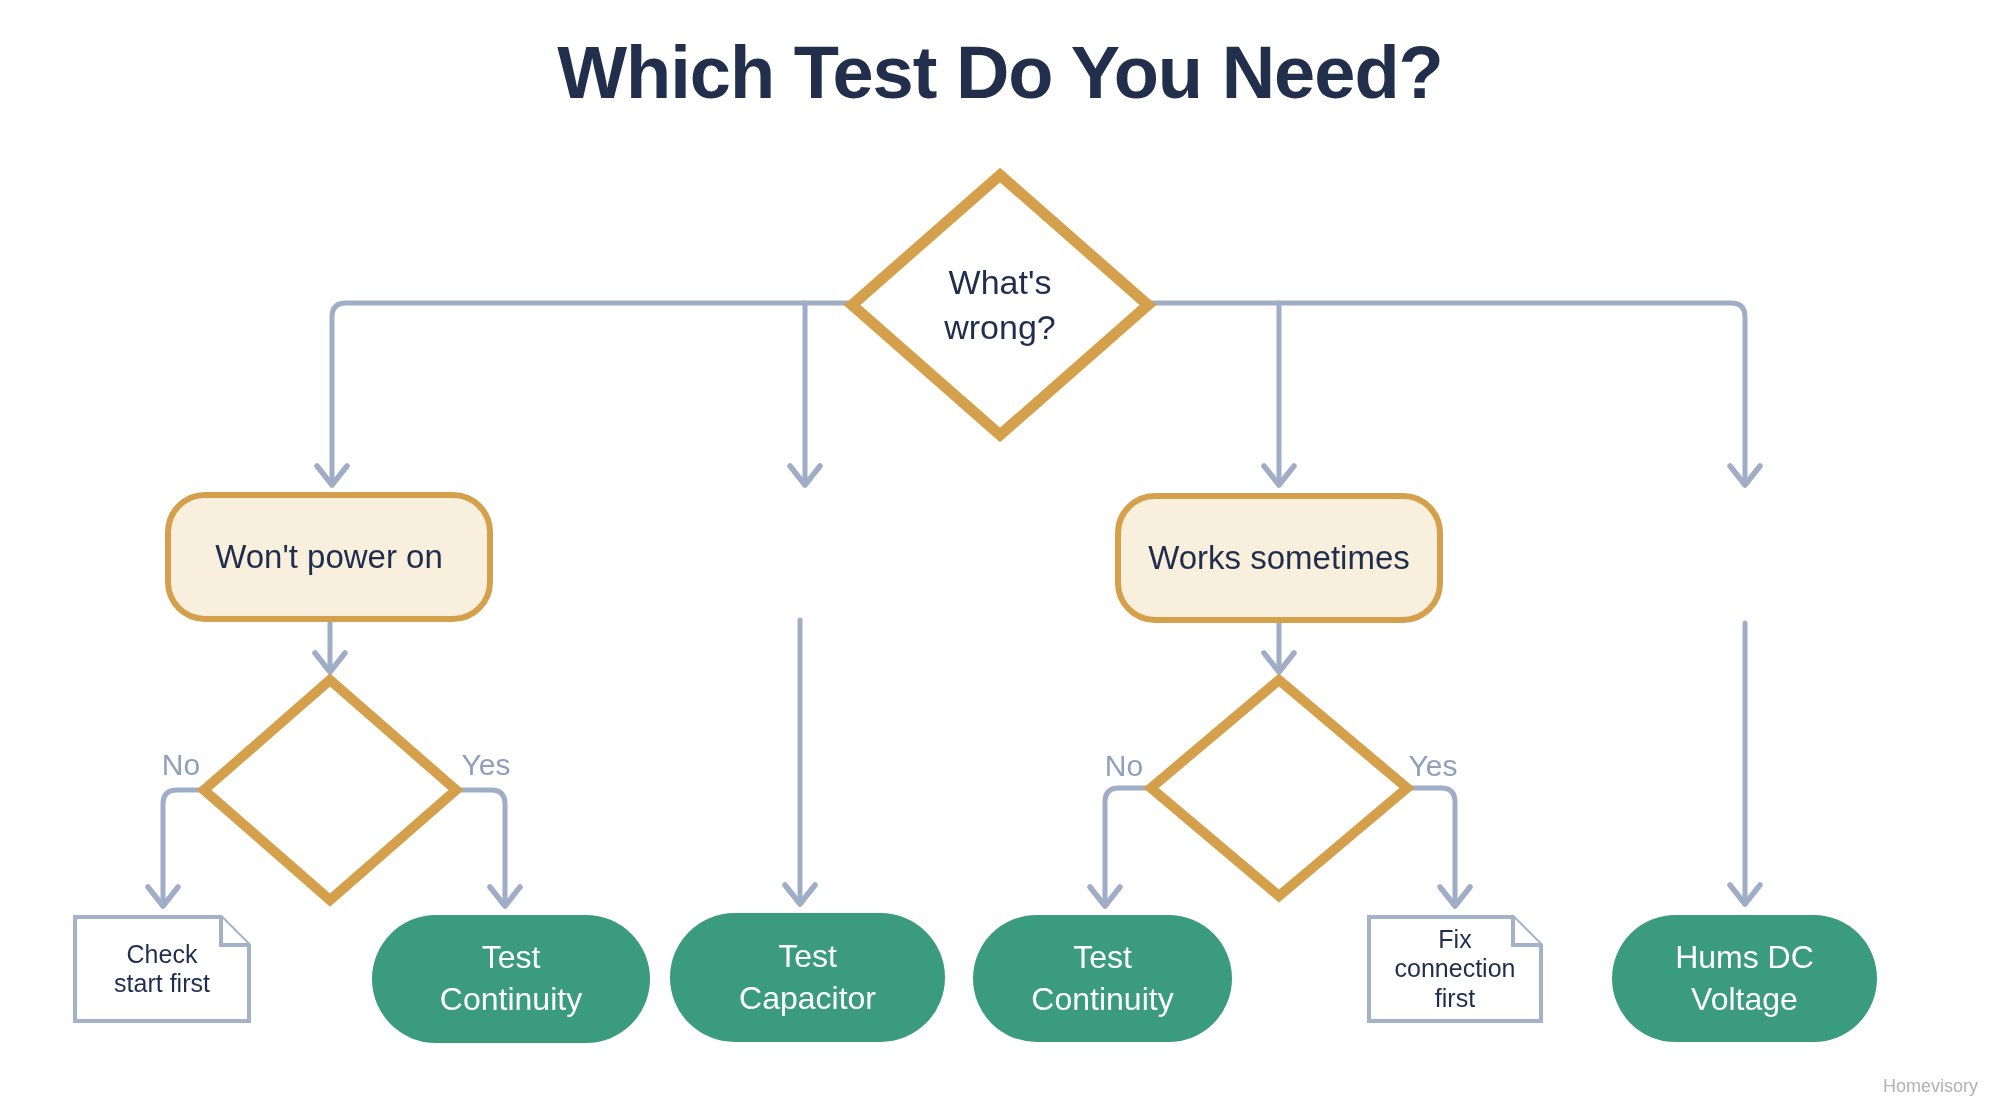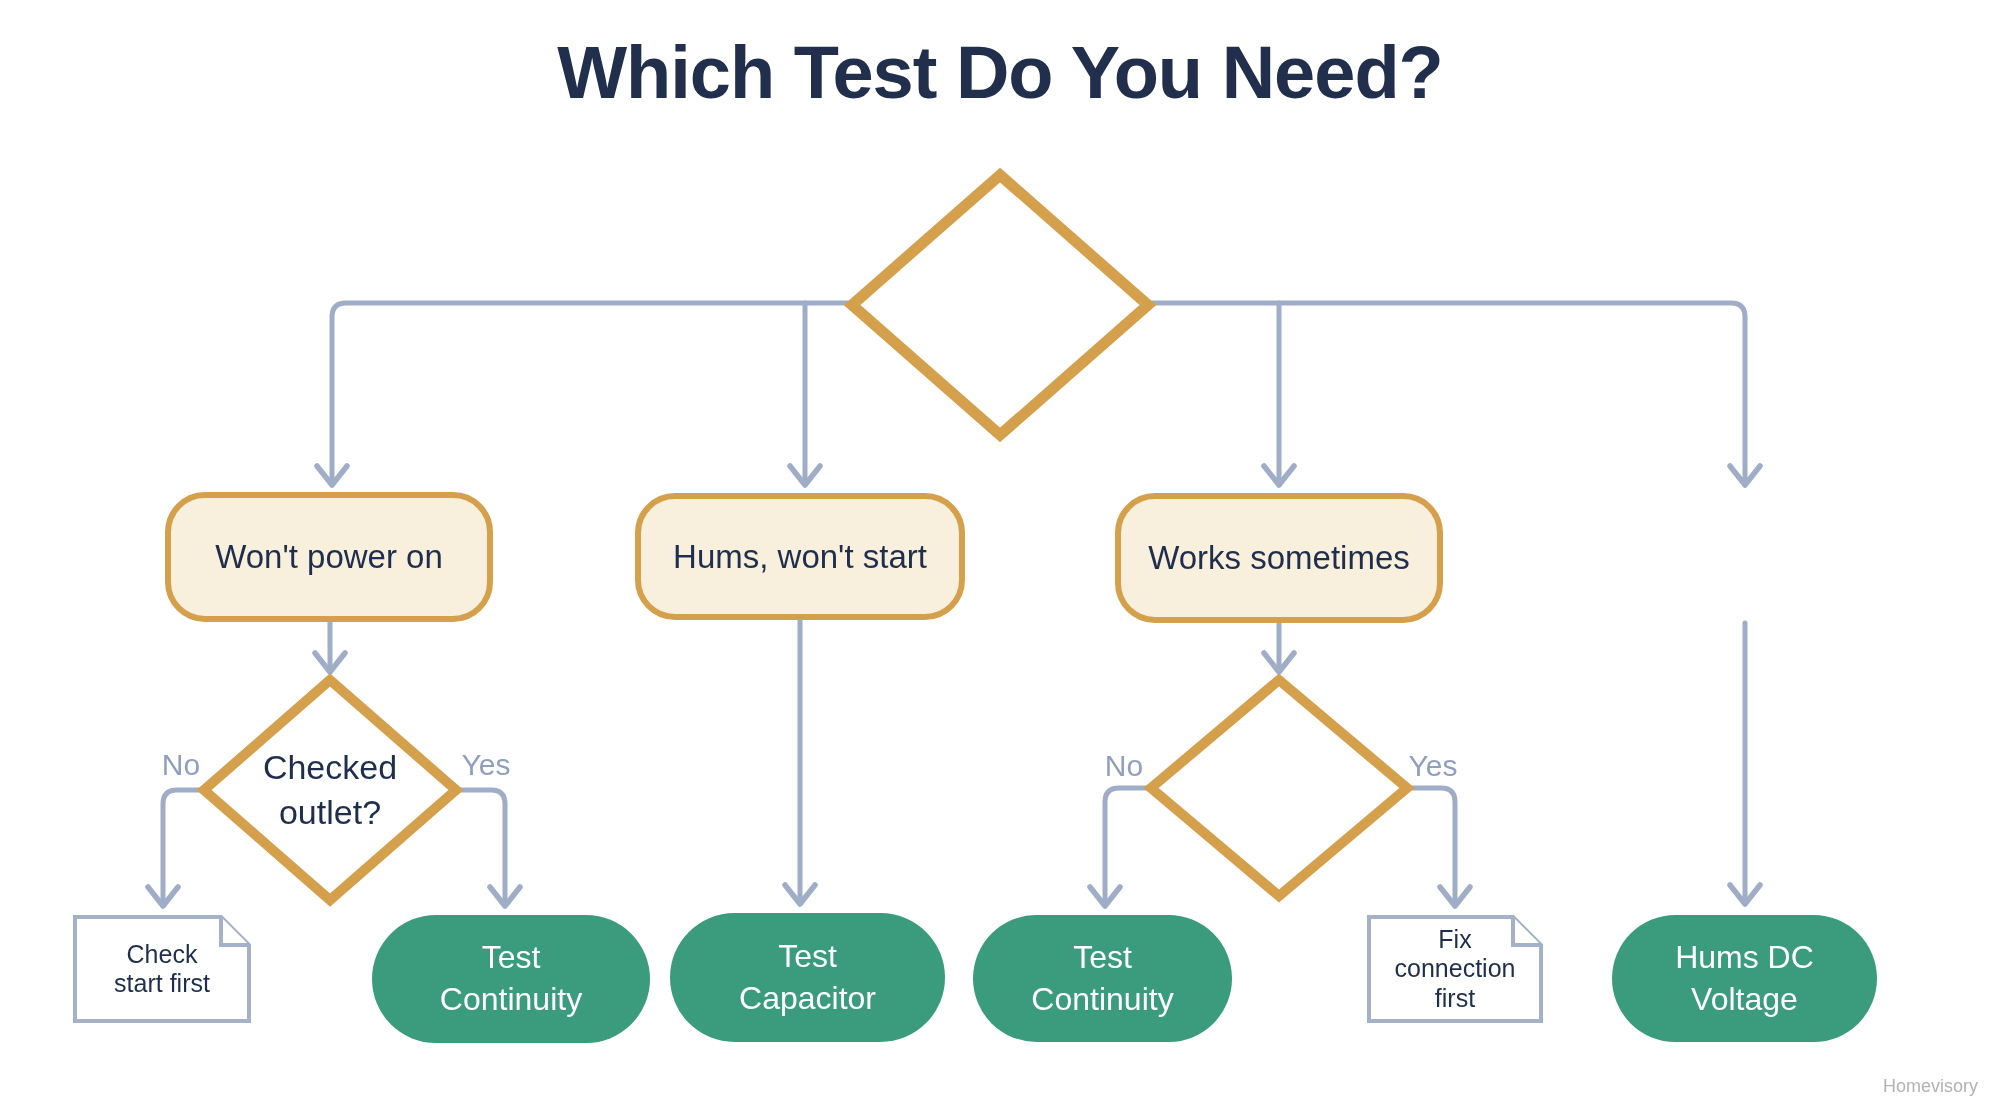--- a/index.html
+++ b/index.html
@@ -75,35 +75,32 @@
     <path class="arrowhead" d="M 1440 887 L 1455 906 L 1470 887"></path>
 
     <path class="edge" d="M 1745 623 L 1745 903"></path>
     <path class="arrowhead" d="M 1730 885 L 1745 904 L 1760 885"></path>
 
     <polygon class="diamond" stroke-width="11" points="1000,175 1148,305 1000,435 852,305"></polygon>
     <polygon class="diamond" stroke-width="10" points="330,680 456,790 330,900 204,790"></polygon>
     <polygon class="diamond" stroke-width="10" points="1279,680 1407,788 1279,896 1151,788"></polygon>
   </svg>
 
-  <div class="node decision-label" style="left:180px;top:735px;width:300px;height:110px;">
-    <span>Checked</span>
-    <span>outlet?</span>
+  <div class="node decision-label" style="left:850px;top:250px;width:300px;height:110px;">
+    <span>What's</span>
+    <span>wrong?</span>
   </div>
 
   <div class="branch-label" style="left:136px;top:748px;">No</div>
   <div class="branch-label" style="left:441px;top:748px;">Yes</div>
   <div class="branch-label" style="left:1079px;top:749px;">No</div>
   <div class="branch-label" style="left:1388px;top:749px;">Yes</div>
 
   <div class="node symptom" style="left:165px;top:492px;width:328px;height:130px;">
     <span>Won't power on</span>
-  </div>
-  <div class="node symptom" style="left:635px;top:493px;width:330px;height:127px;">
-    <span>Hums, won't start</span>
   </div>
   <div class="node symptom" style="left:1115px;top:493px;width:328px;height:130px;">
     <span>Works sometimes</span>
   </div>
 
   <div class="node action" style="left:372px;top:915px;width:278px;height:128px;">
     <span>Test</span>
     <span>Continuity</span>
   </div>
   <div class="node action" style="left:670px;top:913px;width:275px;height:129px;">

